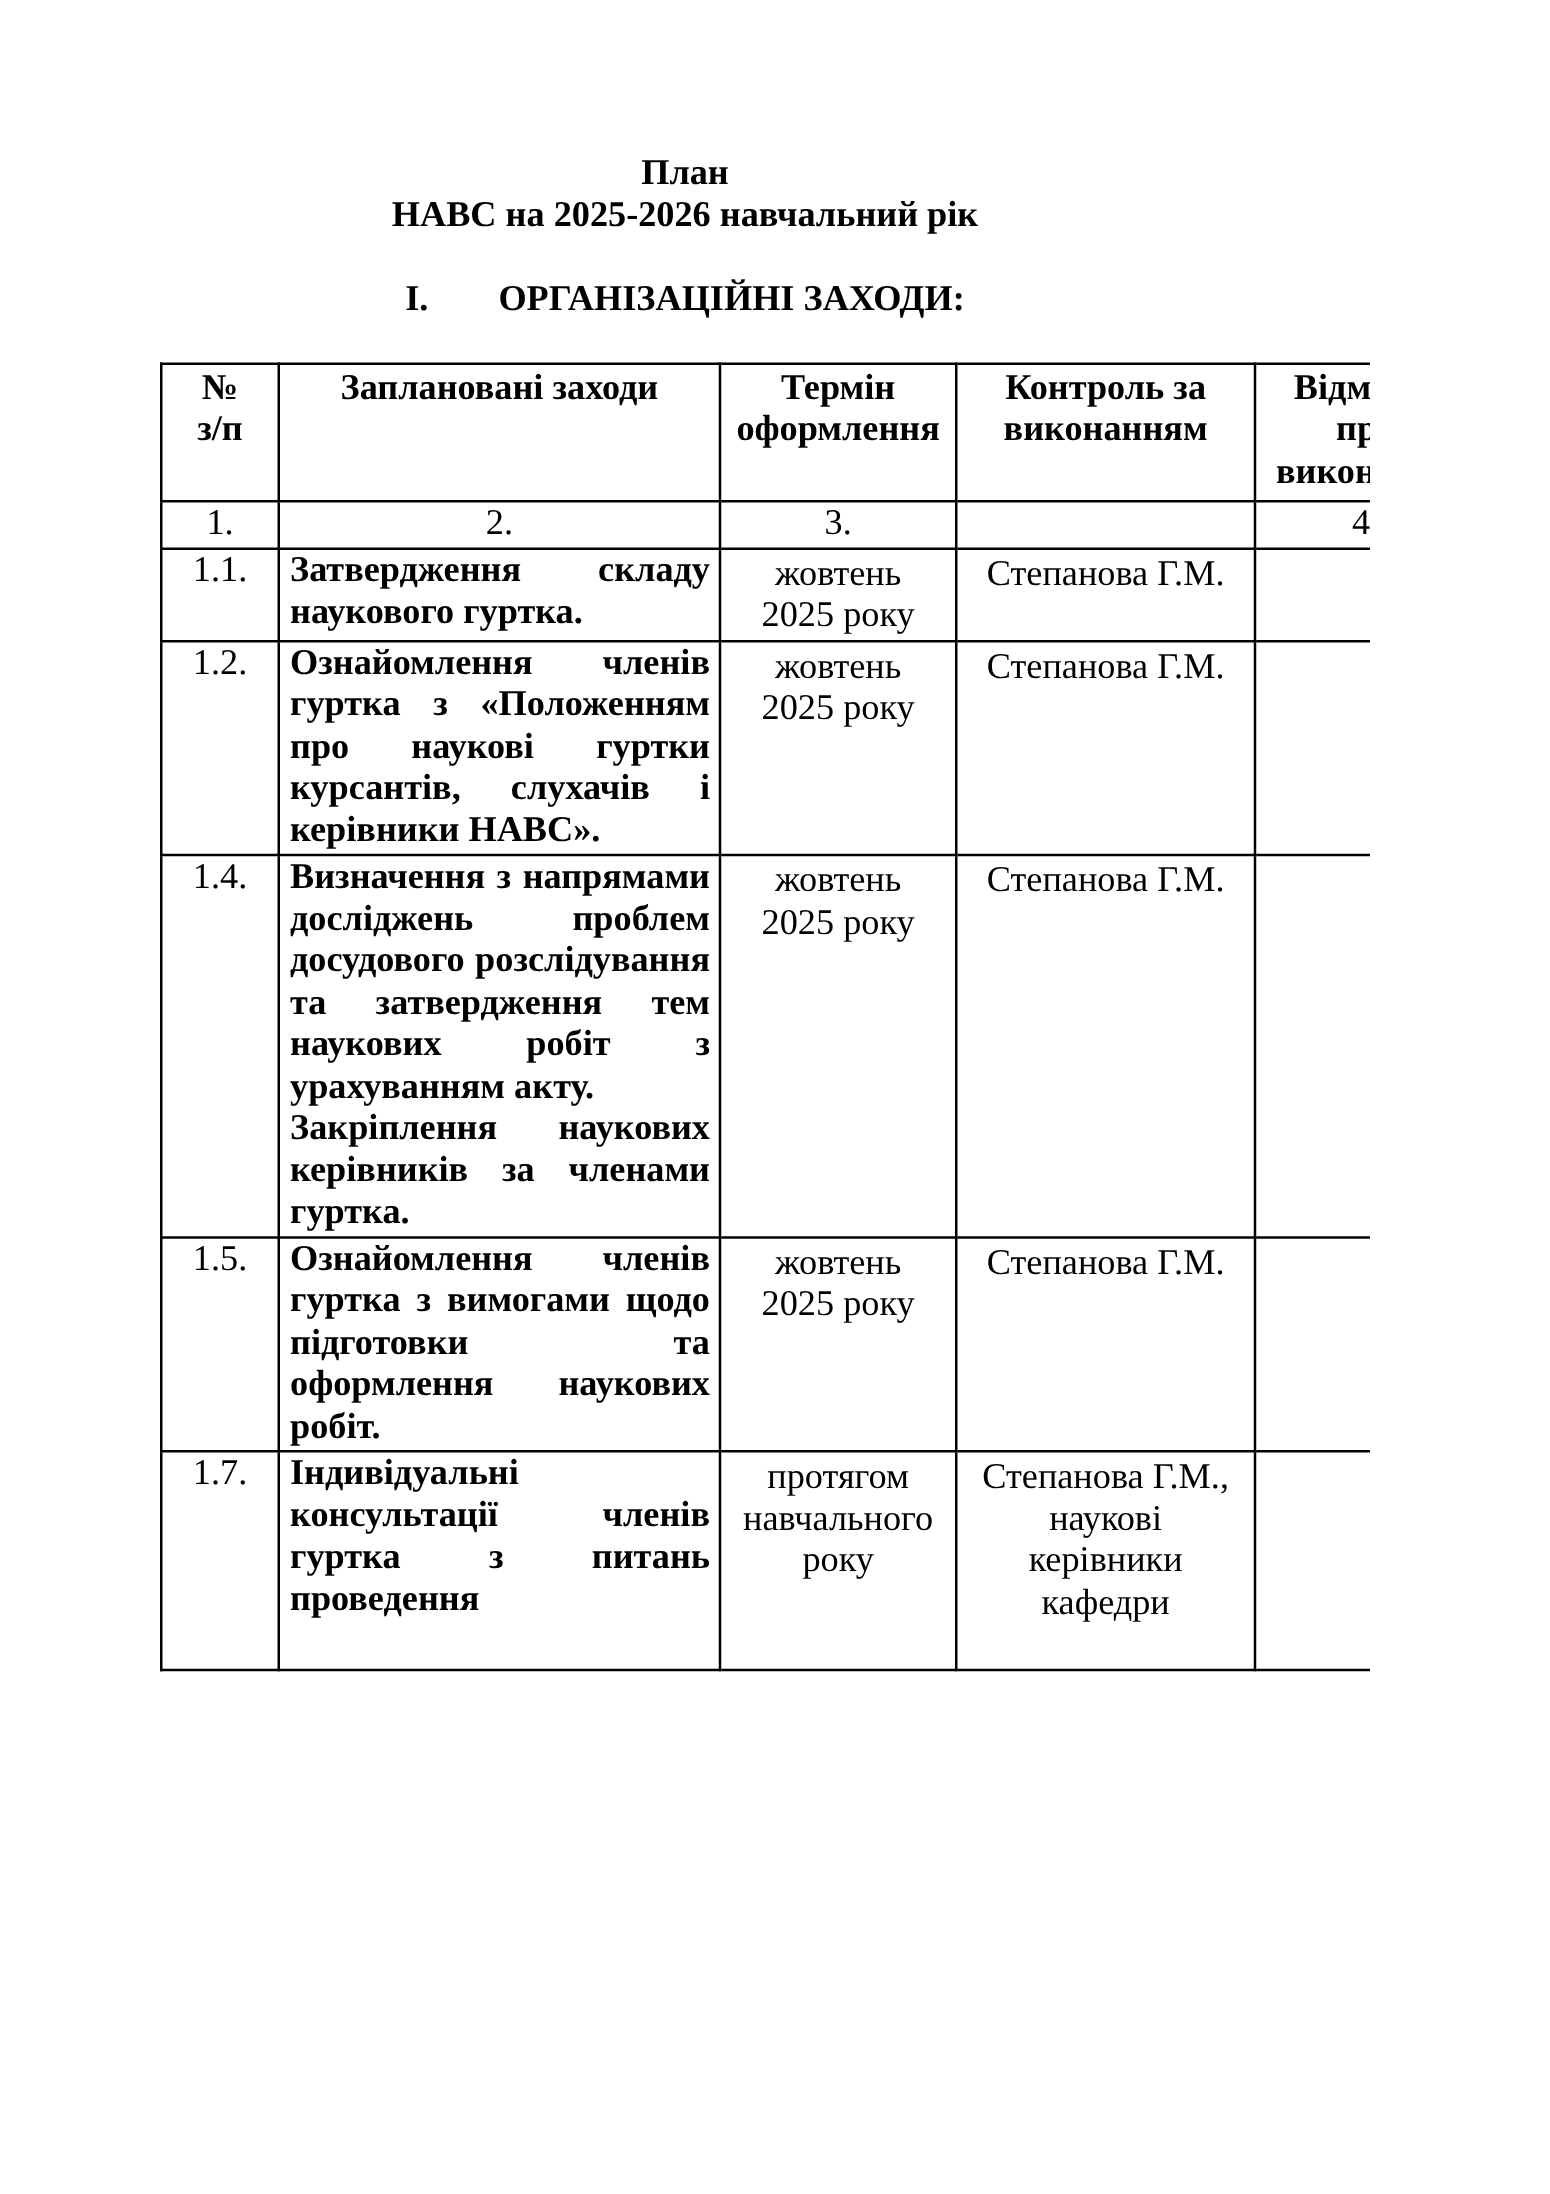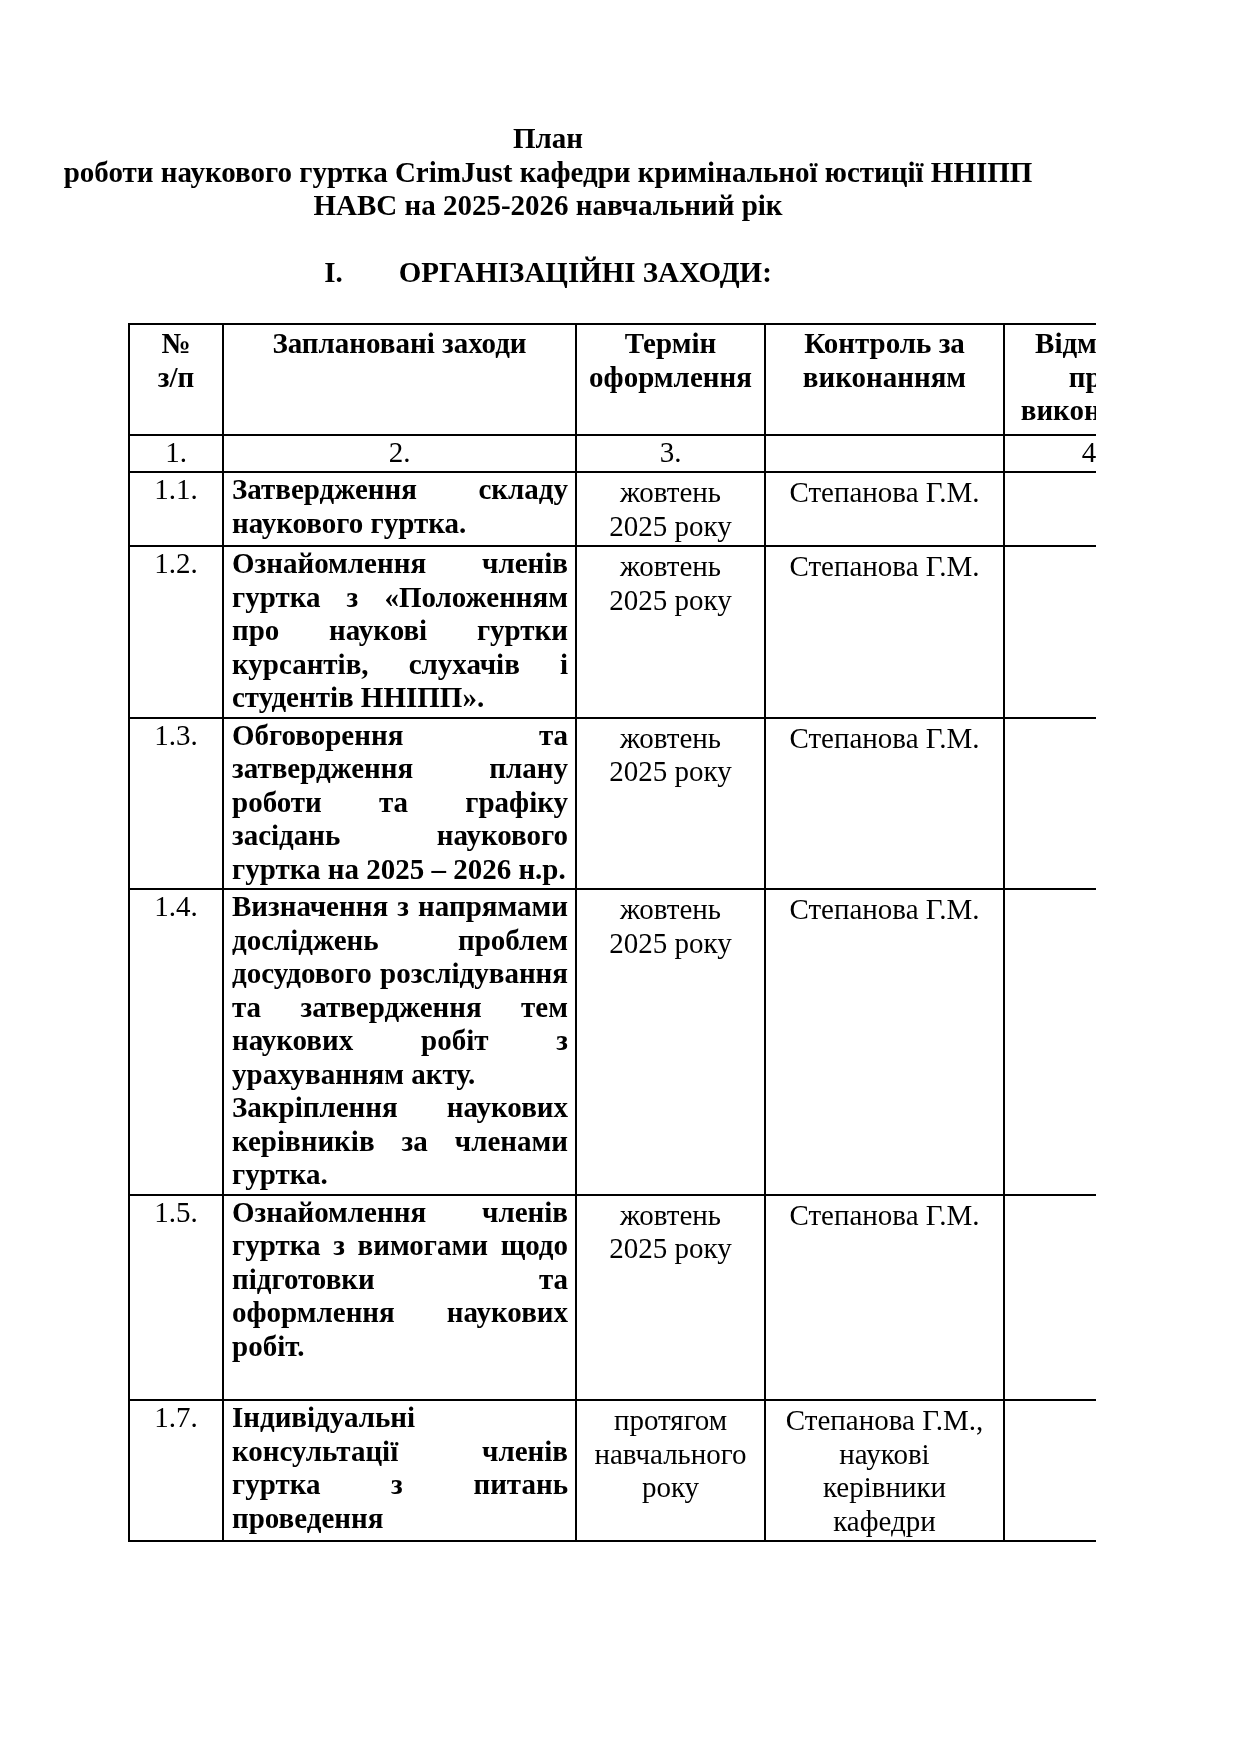--- a/index.html
+++ b/index.html
@@ -64,21 +64,20 @@
   
   tbody tr:nth-child(6) td { padding-bottom: 36px; }
 </style>
 </head>
 <body>
 
 <div class="page">
 
   <div class="title-block">
     <div class="title-line">План</div>
-    <div class="title-line">роботи наукового гуртка CrimJust кафедри кримінальної юстиції ННІПП</div>
     <div class="title-line">НАВС на 2025-2026 навчальний рік</div>
   </div>
 
   <div class="section-heading">
     <span class="section-num">I.</span><span>ОРГАНІЗАЦІЙНІ ЗАХОДИ:</span>
   </div>
 
   <table class="plan-table">
     <colgroup>
       <col class="c1">
@@ -115,31 +114,21 @@
             <p class="para">Затвердження складу наукового гуртка.</p>
           </td>
           <td class="cell-center">жовтень
 2025 року</td>
           <td class="cell-center">Степанова Г.М.</td>
           <td class="cell-mark"></td>
         </tr>
         <tr>
           <td class="cell-num">1.2.</td>
           <td class="cell-activity">
-            <p class="para">Ознайомлення членів гуртка з «Положенням про наукові гуртки курсантів, слухачів і студентів ННІПП».</p>
-          </td>
-          <td class="cell-center">жовтень
-2025 року</td>
-          <td class="cell-center">Степанова Г.М.</td>
-          <td class="cell-mark"></td>
-        </tr>
-        <tr>
-          <td class="cell-num">1.3.</td>
-          <td class="cell-activity">
-            <p class="para">Обговорення та затвердження плану роботи та графіку засідань наукового гуртка на 2025 – 2026 н.р.</p>
+            <p class="para">Ознайомлення членів гуртка з «Положенням про наукові гуртки курсантів, слухачів і керівники НАВС».</p>
           </td>
           <td class="cell-center">жовтень
 2025 року</td>
           <td class="cell-center">Степанова Г.М.</td>
           <td class="cell-mark"></td>
         </tr>
         <tr>
           <td class="cell-num">1.4.</td>
           <td class="cell-activity">
             <p class="para">Визначення з напрямами досліджень проблем досудового розслідування та затвердження тем наукових робіт з урахуванням акту.</p>

